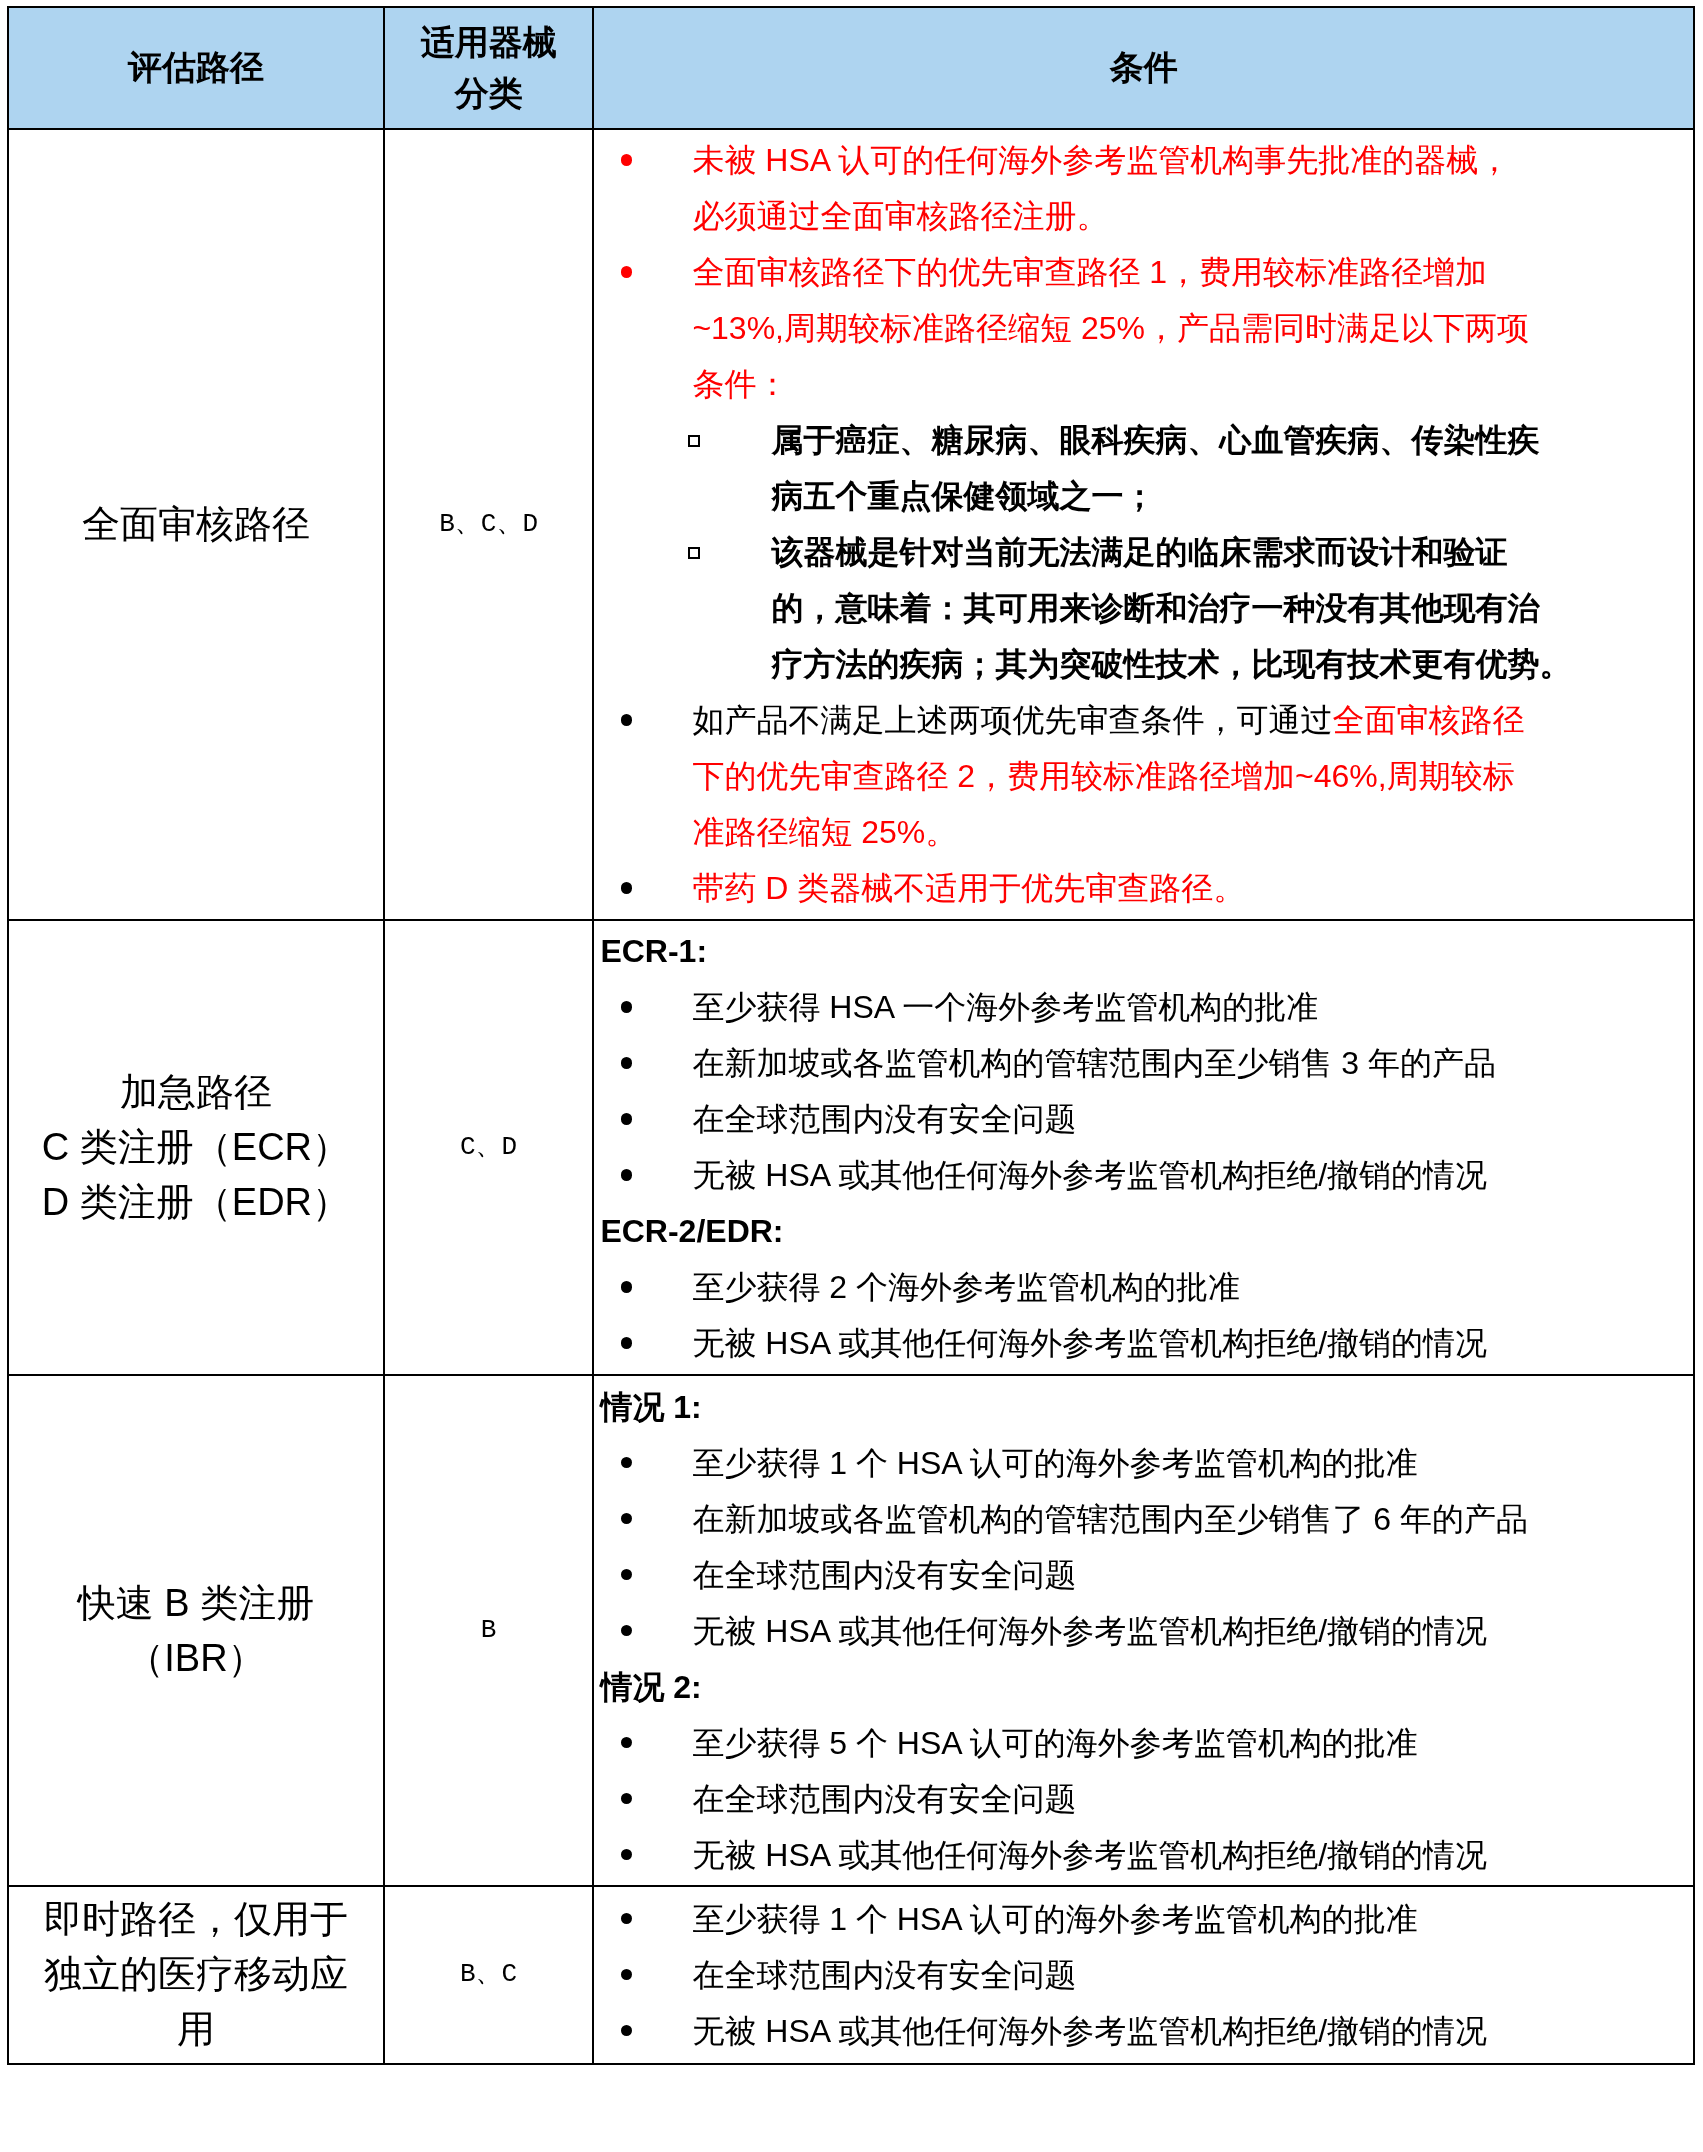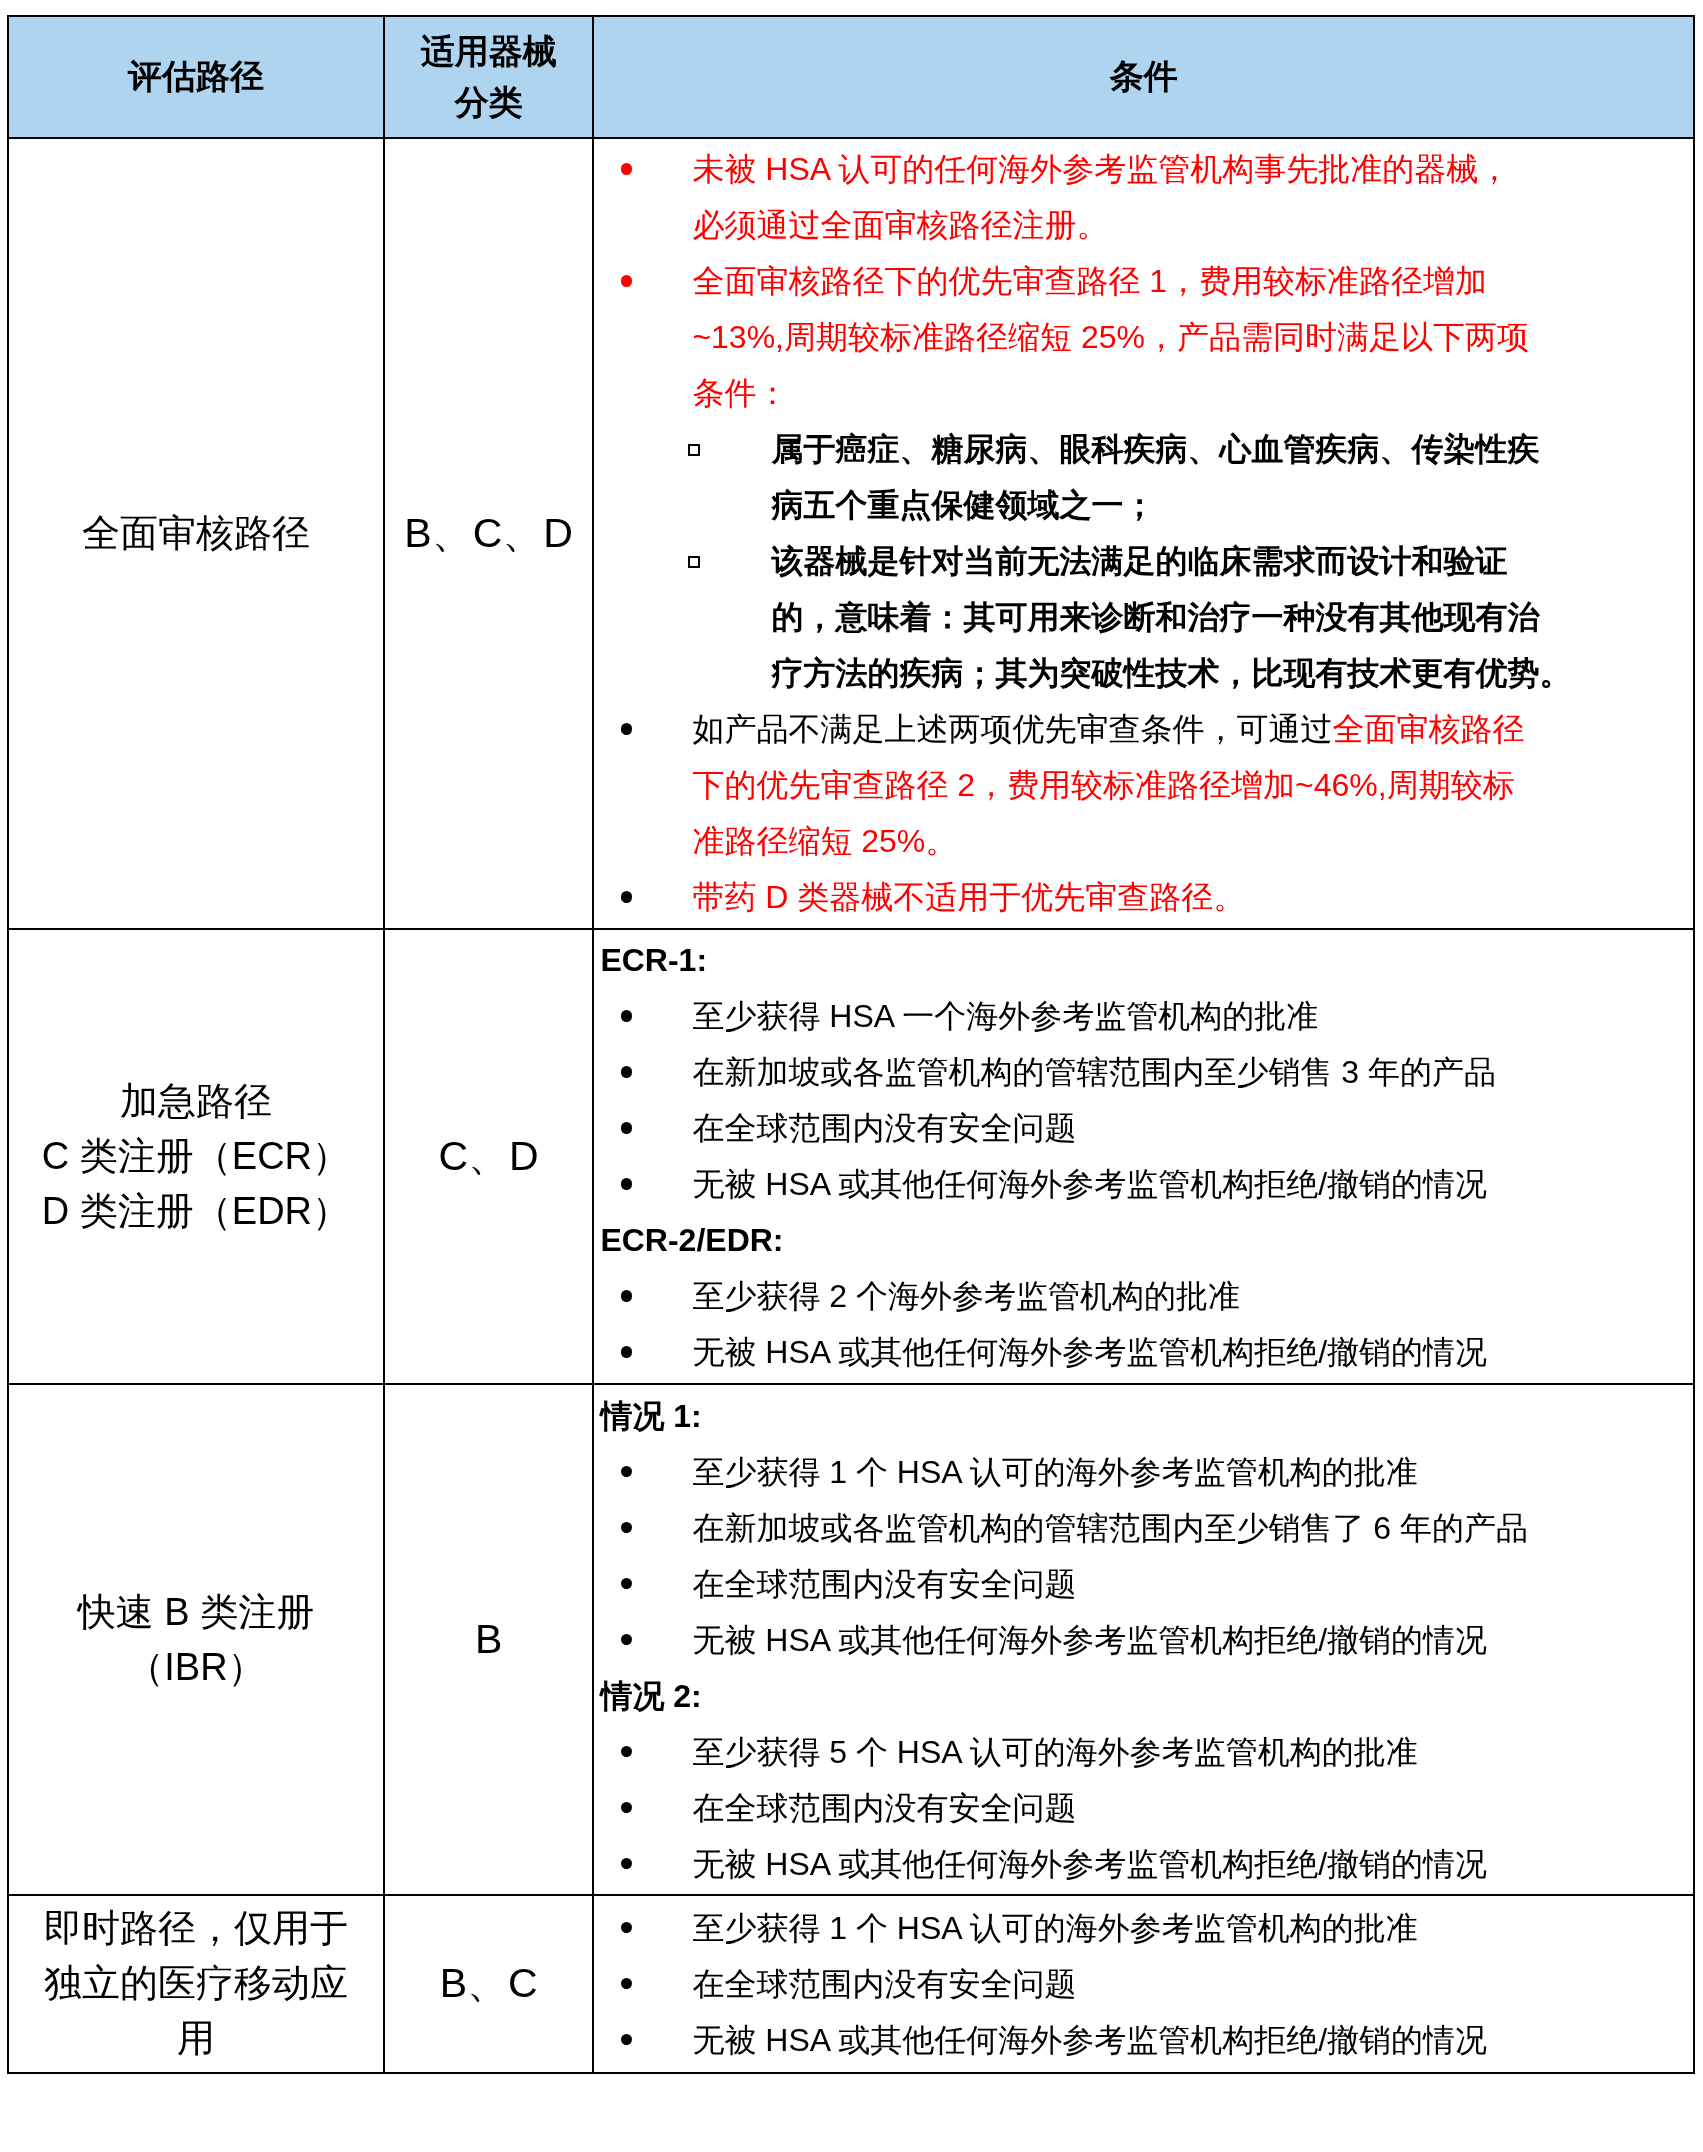--- a/index.html
+++ b/index.html
@@ -9,31 +9,31 @@
     --text-c:#000000;
   }
   html,body{margin:0;padding:0;}
   body{
     width:1704px;height:2153px;background:#FFFFFF;color:var(--text-c);
     font-family:"Liberation Sans","DejaVu Sans",sans-serif;
     overflow:hidden;
   }
   table.pathway-table{
     border-collapse:collapse;table-layout:fixed;
-    margin:15px 7px 0 7px;width:1688px;
+    margin:6px 7px 0 7px;width:1688px;
   }
   th,td{border:2.6px solid var(--border-c);}
   th{
     background:var(--header-bg);
     font-size:34px;font-weight:bold;line-height:51px;
     text-align:center;vertical-align:middle;padding:8.8px 0;
   }
   td{vertical-align:middle;}
   td.cell-pathway{text-align:center;font-size:38px;line-height:55px;padding:5.3px 3.5px;}
-  td.cell-classes{text-align:center;font-size:41px;line-height:55px;padding:3.5px 1.8px;}
+  td.cell-classes{text-align:center;font-size:26px;line-height:55px;padding:3.5px 1.8px;font-family:Liberation Mono, monospace;}
   td.cell-conds{padding:2.6px 7px 2.6px 0;font-size:32px;}
   .cl{position:relative;line-height:56px;white-space:pre-wrap;word-break:break-all;}
   .cl.bullet{padding-left:98px;}
   .cl.sub{padding-left:177px;font-weight:bold;}
   .cl.heading{padding-left:6px;font-weight:bold;}
   .cl.plain{padding-left:10.6px;}
   .dot{
     position:absolute;left:26.5px;top:22px;width:11.5px;height:11.5px;
     border-radius:50%;background:#000;
   }

